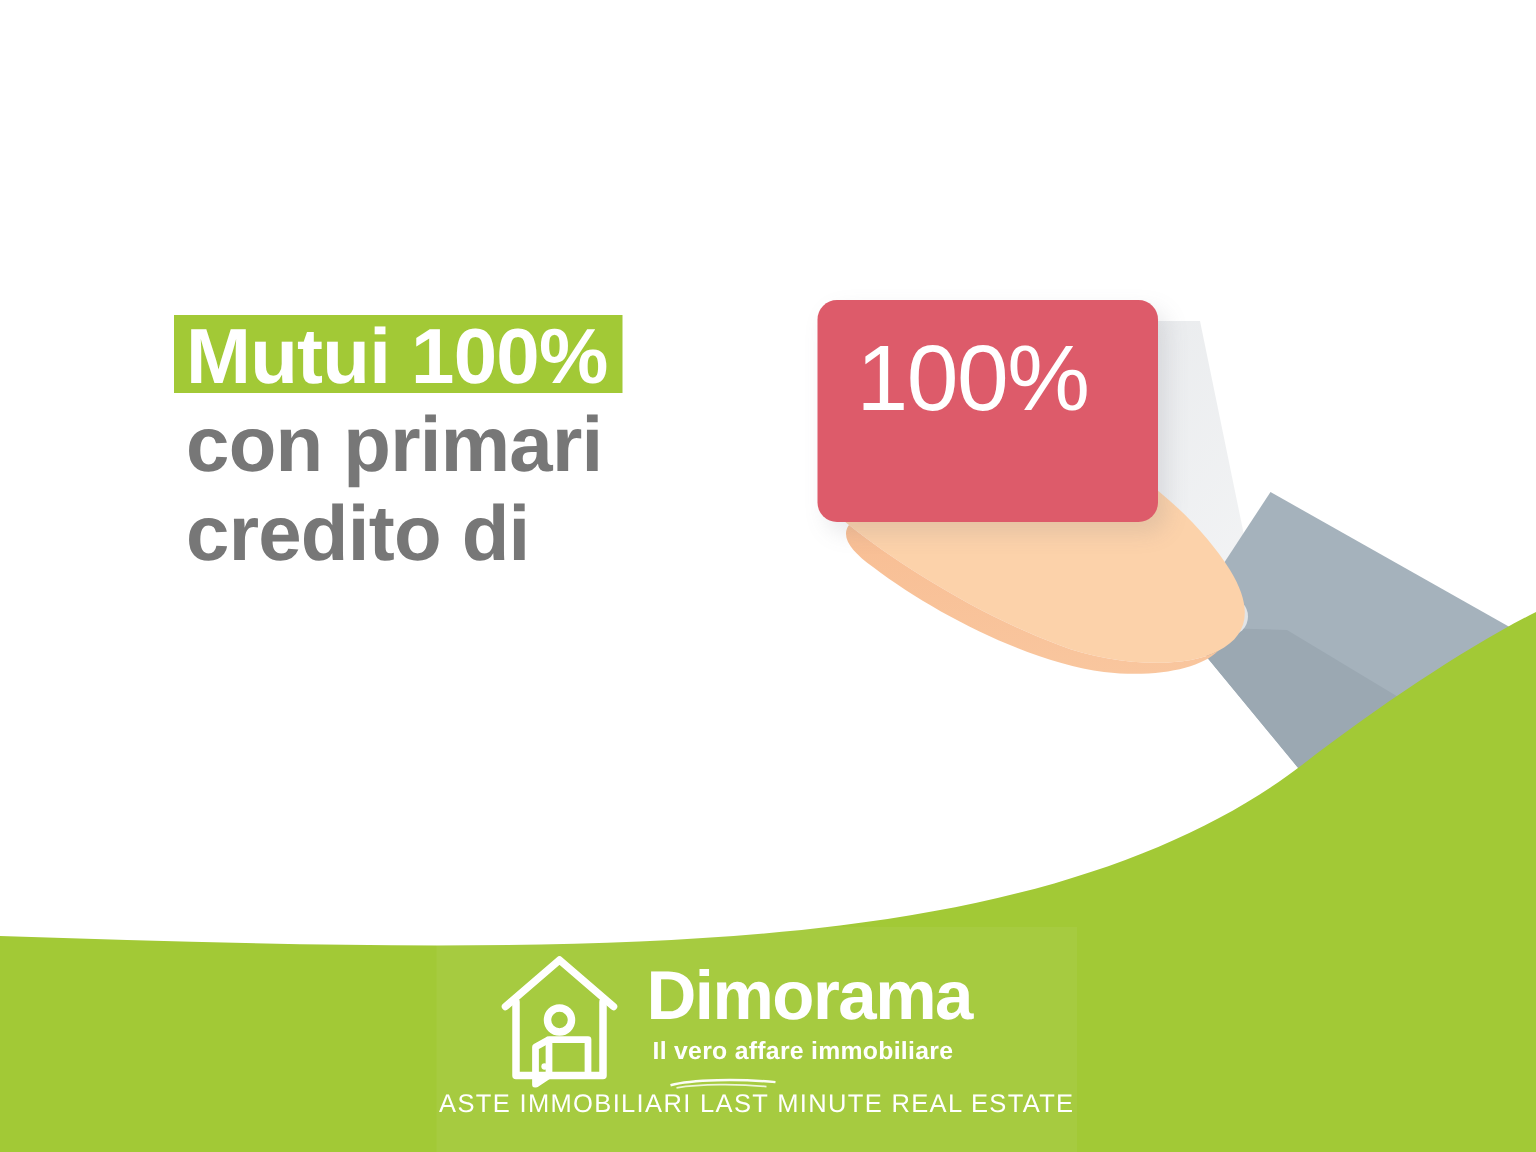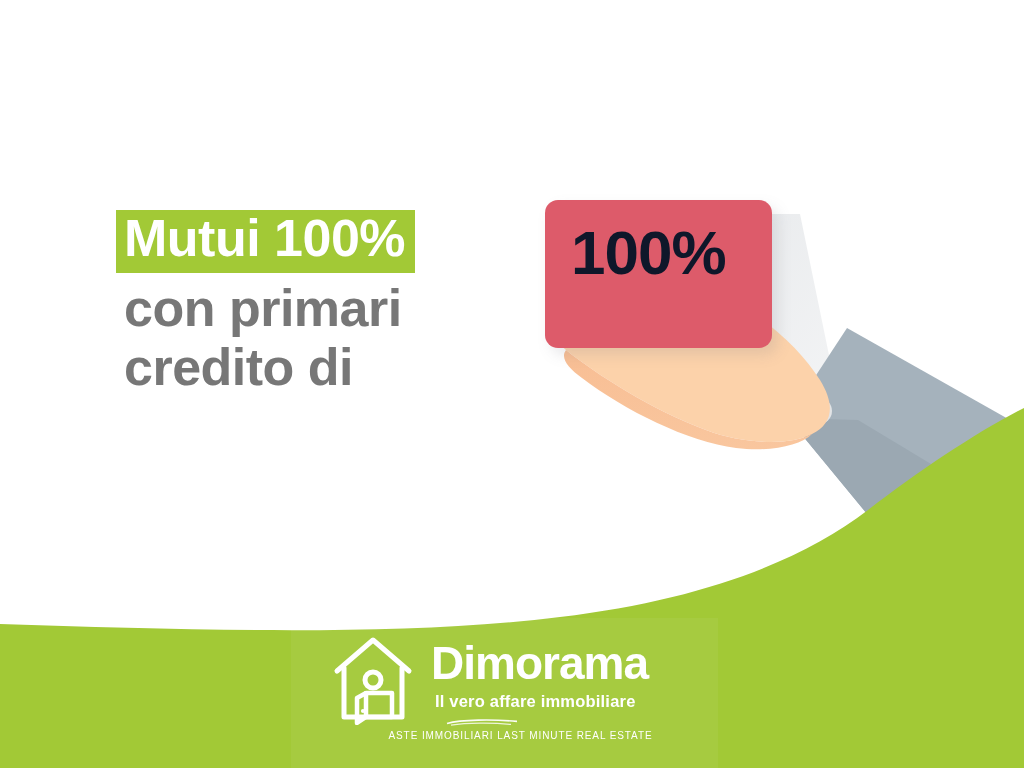--- a/index.html
+++ b/index.html
@@ -33,43 +33,43 @@
     font-size:52px;
     line-height:59px;
     letter-spacing:-0.5px;
     color:#777777;
     white-space:nowrap;
   }
   .hl-highlight{
     display:inline-block;
     background:#A2C936;
     color:#ffffff;
-    padding:4px 10px 11px 8px;
+    padding:4px 10px 0 8px;
     margin-left:-8px;
     line-height:48px;
     font-size:52px;
     font-weight:bold;
     letter-spacing:-0.5px;
   }
   #hl-rest{margin-top:6px;}
   
   #card-100{
     position:absolute;
     left:545px;top:200px;
     width:227px;height:148px;
     background:#DD5B6A;
     border-radius:13px;
     box-shadow:6px 7px 14px rgba(120,120,130,.17);
   }
   #card-100-label{
     position:absolute;
     left:26px;top:22px;
-    color:#0f172a;
+    color:#ffffff;
     font-size:62px;
-    font-weight:bold;
+    font-weight:normal;
     letter-spacing:-1px;
     line-height:62px;
   }
   
   #logo-group{
     position:absolute;
     left:291px;top:618px;
     width:427px;height:150px;
   }
   #logo-house{
@@ -97,25 +97,25 @@
     line-height:18px;
     white-space:nowrap;
   }
   #logo-rule{
     position:absolute;
     left:154px;top:100px;
     width:74px;height:8px;
   }
   #logo-sub{
     position:absolute;
-    left:16px;top:110px;
+    left:0px;top:110px;
     width:427px;
     text-align:center;
     color:#ffffff;
-    font-size:10px;
+    font-size:17px;
     letter-spacing:.9px;
     line-height:16px;
     white-space:nowrap;
   }
 </style>
 </head>
 <body>
 
 <div id="stage">
 

